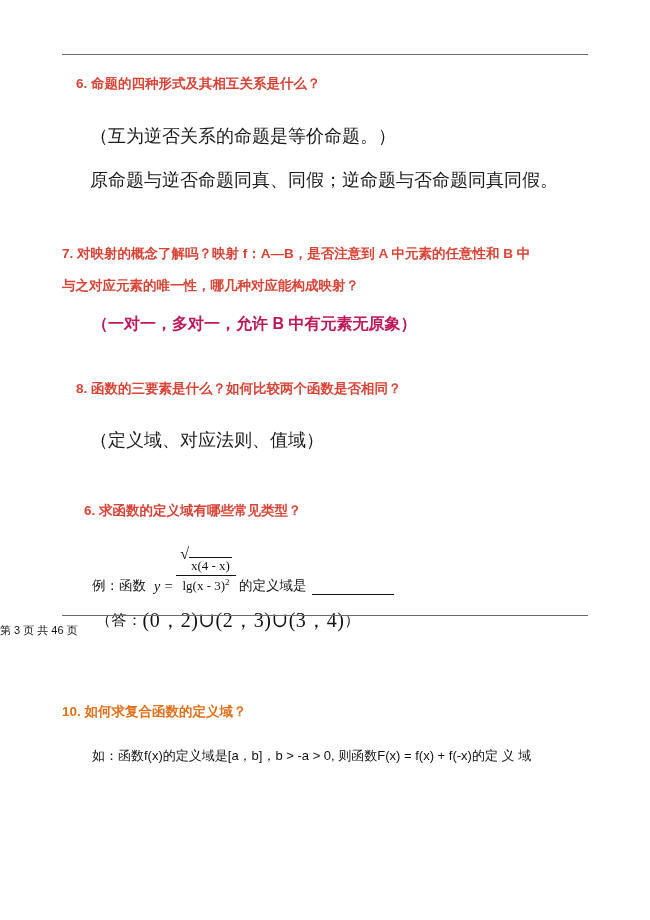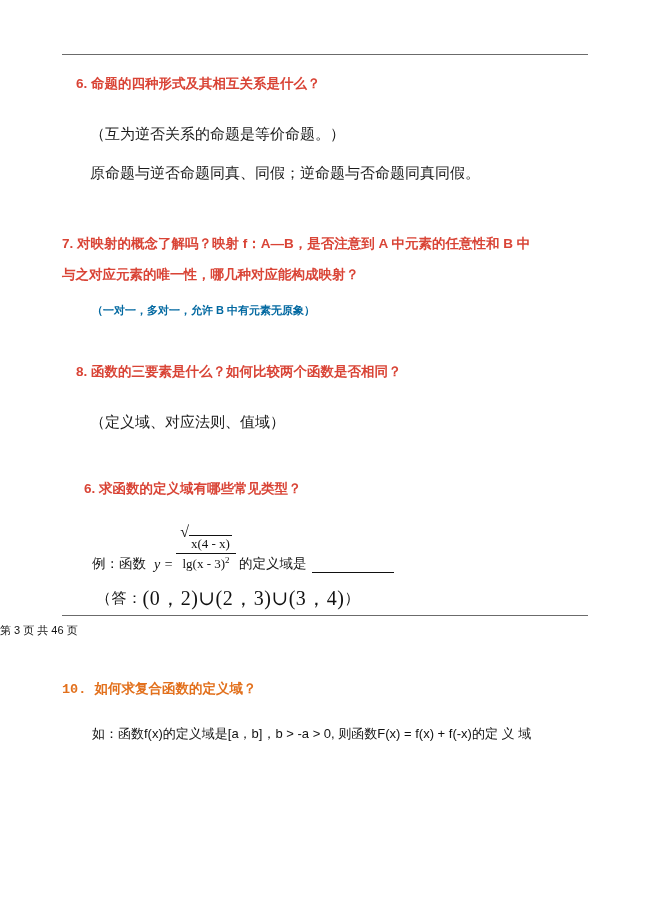--- a/index.html
+++ b/index.html
@@ -36,33 +36,33 @@
   }
   .q {
     color: #d94436;
     font-weight: bold;
     font-size: 13.5px;
     line-height: 1.75;
     font-family: "Liberation Sans", "DejaVu Sans", sans-serif;
   }
   .q.indent1 { padding-left: 14px; }
   .q.indent2 { padding-left: 22px; }
-  .q.orange { color: #e2701c; font-family: Liberation Mono, monospace; }
+  .q.orange { color: #e2701c; }
   .q.wide { line-height: 2.35; }
   .ans {
     color: #1a1a1a;
-    font-size: 15px;
+    font-size: 18px;
     line-height: 1.8;
     font-family: "Liberation Sans", "DejaVu Sans", sans-serif;
   }
   .ans.indent { padding-left: 28px; }
   .ans-blue {
-    color: #0369a1;
+    color: #be185d;
     font-weight: bold;
-    font-size: 11px;
+    font-size: 16px;
     padding-left: 30px;
     font-family: "Liberation Sans", "DejaVu Sans", sans-serif;
   }
   .gap-sm { height: 12px; }
   .gap-md { height: 24px; }
   .gap-xl { height: 42px; }
 
   
   .math-row {
     padding-left: 30px;

